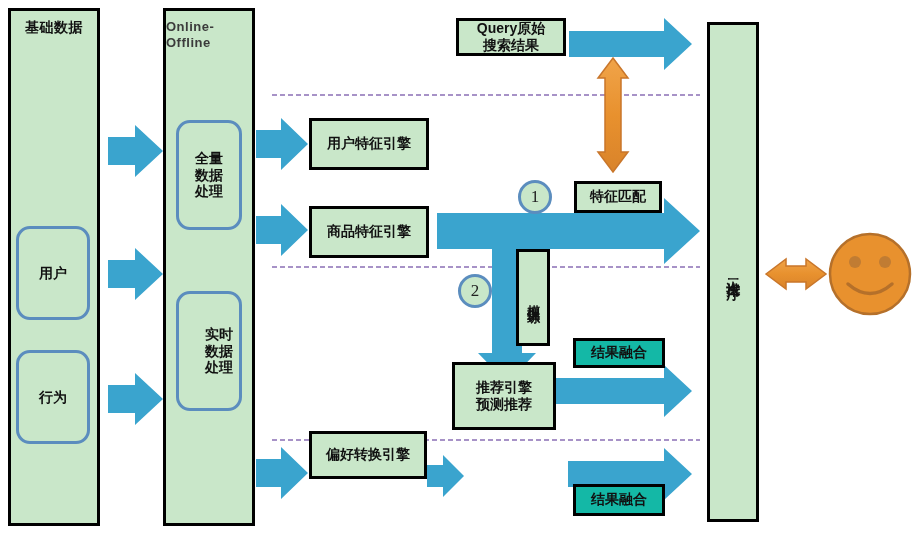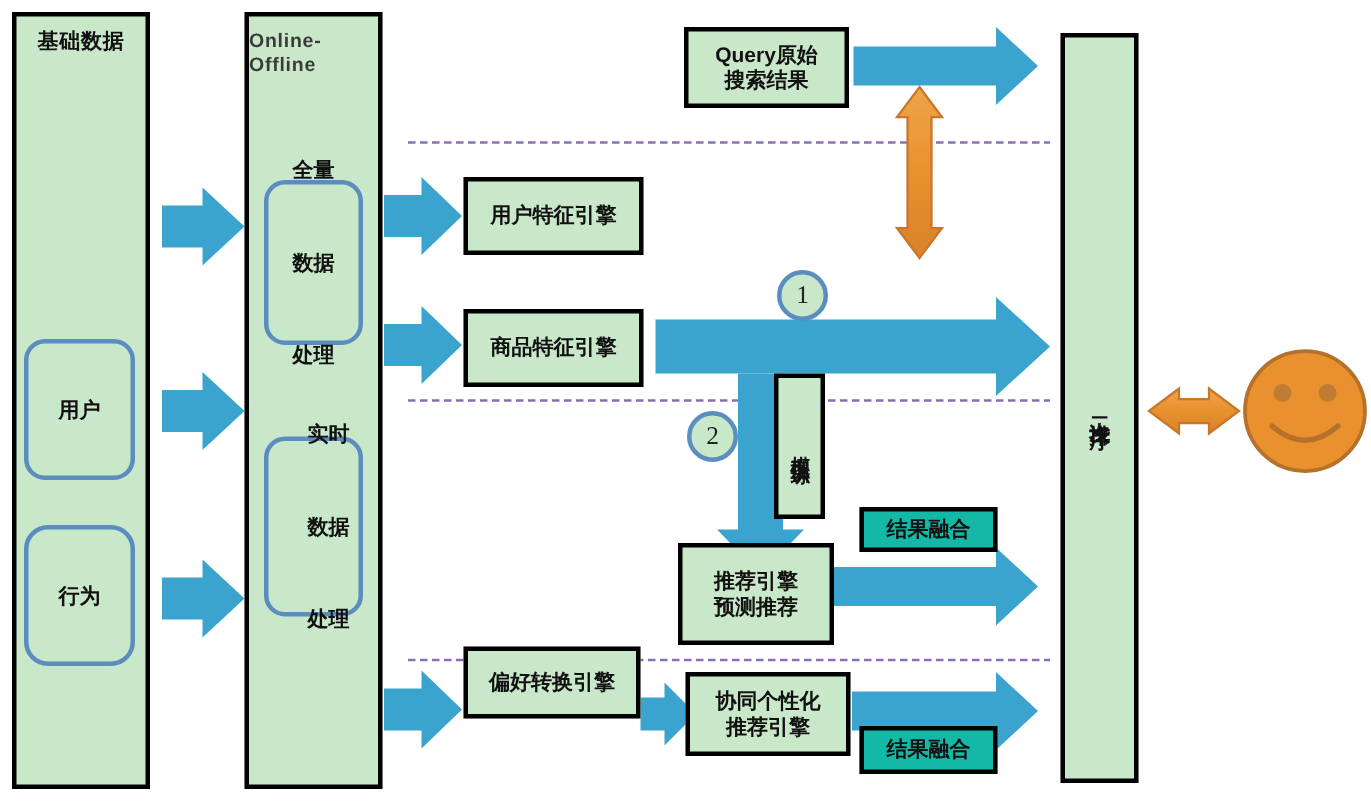--- a/index.html
+++ b/index.html
@@ -39,21 +39,21 @@
     border-radius: 14px;
     display: flex;
     align-items: center;
     justify-content: center;
     text-align: center;
     font-size: 14px;
     font-weight: bold;
     color: #111;
     line-height: 1.2;
   }
-  .rbox.stack { flex-direction: column; gap: 45px; }
+  .rbox.stack { flex-direction: column; }
 
   .sbox {
     position: absolute;
     background: #C9E7C9;
     border: 3px solid #000000;
     display: flex;
     align-items: center;
     justify-content: center;
     text-align: center;
     font-size: 14px;
@@ -149,53 +149,56 @@
       <path d="M848,284 Q870,303 892,284" fill="none" stroke="#B5702A" stroke-width="3.5" stroke-linecap="round"></path>
     </g>
   </svg>
 
   <div class="col" style="left:8px; top:8px; width:92px; height:518px;">
     <div class="col-title cjk">基础数据</div>
   </div>
   <div class="rbox" style="left:16px; top:226px; width:74px; height:94px;">
     <span>用户</span>
   </div>
-  <div class="rbox" style="left:16px; top:350px; width:74px; height:94px;border-radius:16px;">
+  <div class="rbox" style="left:16px; top:350px; width:74px; height:94px;">
     <span>行为</span>
   </div>
 
   <div class="col" style="left:163px; top:8px; width:92px; height:518px;">
     <div class="col-title" style="white-space:pre-line;">Online-Offline</div>
   </div>
   <div class="rbox stack" style="left:176px; top:120px; width:66px; height:110px;">
     <span>全量</span>
     <span>数据</span>
     <span>处理</span>
   </div>
   <div class="rbox stack" style="left:176px; top:291px; width:66px; height:120px;padding-left:20px;">
     <span>实时</span>
     <span>数据</span>
     <span>处理</span>
   </div>
 
-  <div class="sbox" style="left:456px; top:18px; width:110px; height:54px; flex-direction:column;">
+  <div class="sbox" style="left:456px; top:18px; width:110px; height:38px; flex-direction:column;">
     <span>Query原始</span>
     <span>搜索结果</span>
   </div>
 
   <div class="sbox" style="left:309px; top:118px; width:120px; height:52px;">
     <span>用户特征引擎</span>
   </div>
 
   <div class="sbox" style="left:309px; top:206px; width:120px; height:52px;">
     <span>商品特征引擎</span>
   </div>
 
   <div class="circnum" style="left:518px; top:180px;">
     <span>1</span>
+  </div>
+  <div class="sbox" style="left:574px; top:181px; width:88px; height:32px;">
+    <span>特征匹配</span>
   </div>
 
   <div class="circnum" style="left:458px; top:274px;">
     <span>2</span>
   </div>
 
   <div class="sbox" style="left:516px; top:249px; width:34px; height:97px;">
     <span class="vtext" style="font-size:13px;">模型训练</span>
   </div>
 
@@ -205,24 +208,20 @@
   </div>
 
   <div class="obox" style="left:573px; top:338px; width:92px; height:30px;">
     <span>结果融合</span>
   </div>
 
   <div class="sbox" style="left:309px; top:431px; width:118px; height:48px;">
     <span>偏好转换引擎</span>
   </div>
 
-  <div class="sbox" style="left:457px; top:448px; width:110px; height:56px; flex-direction:column;">
-    <span>协同个性化</span>
-    <span>推荐引擎</span>
-  </div>
 
   <div class="obox" style="left:573px; top:484px; width:92px; height:32px;">
     <span>结果融合</span>
   </div>
 
   <div class="col" style="left:707px; top:22px; width:52px; height:500px; justify-content:center;">
     <div class="vtext" style="font-size:14px; font-weight:bold; color:#111;">二次排序</div>
   </div>
 
 </div>

